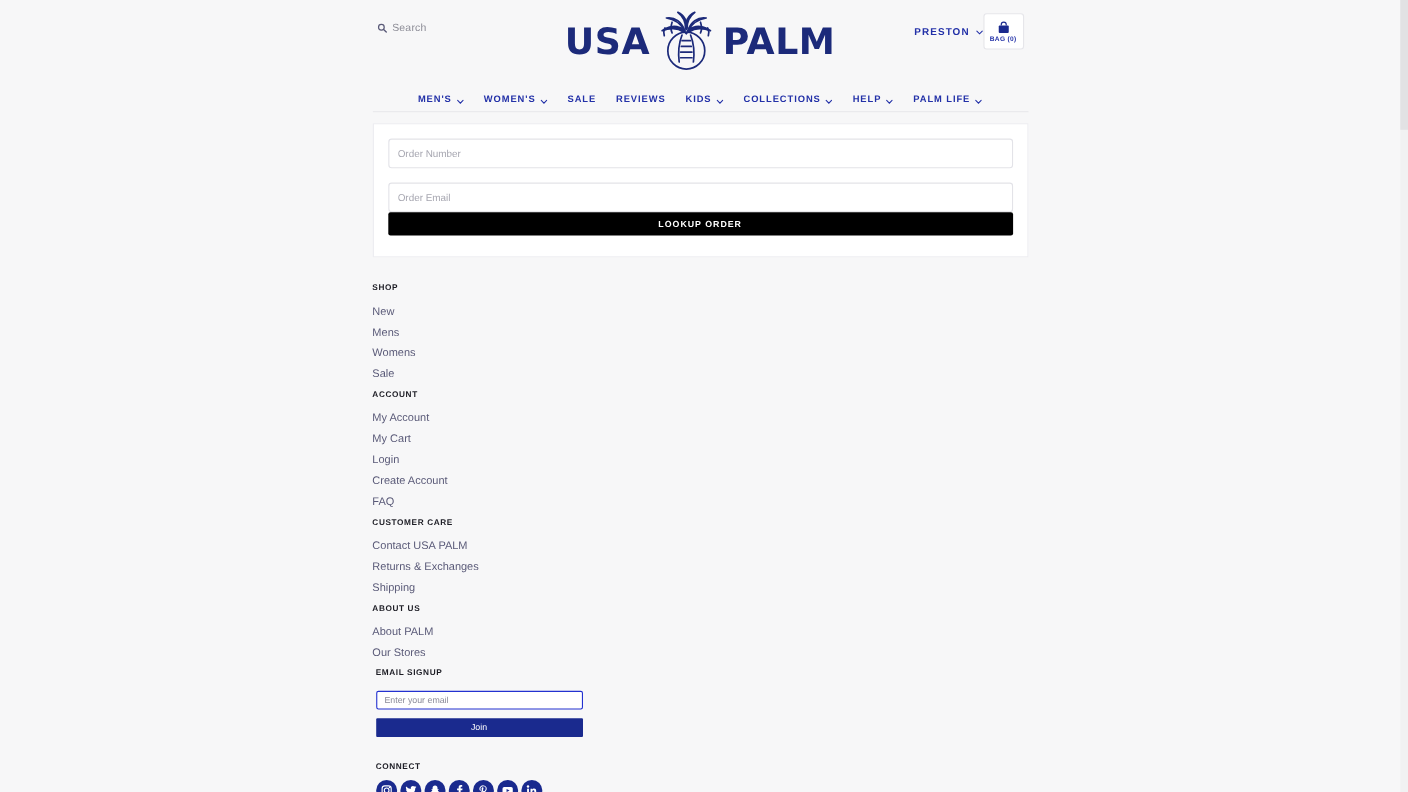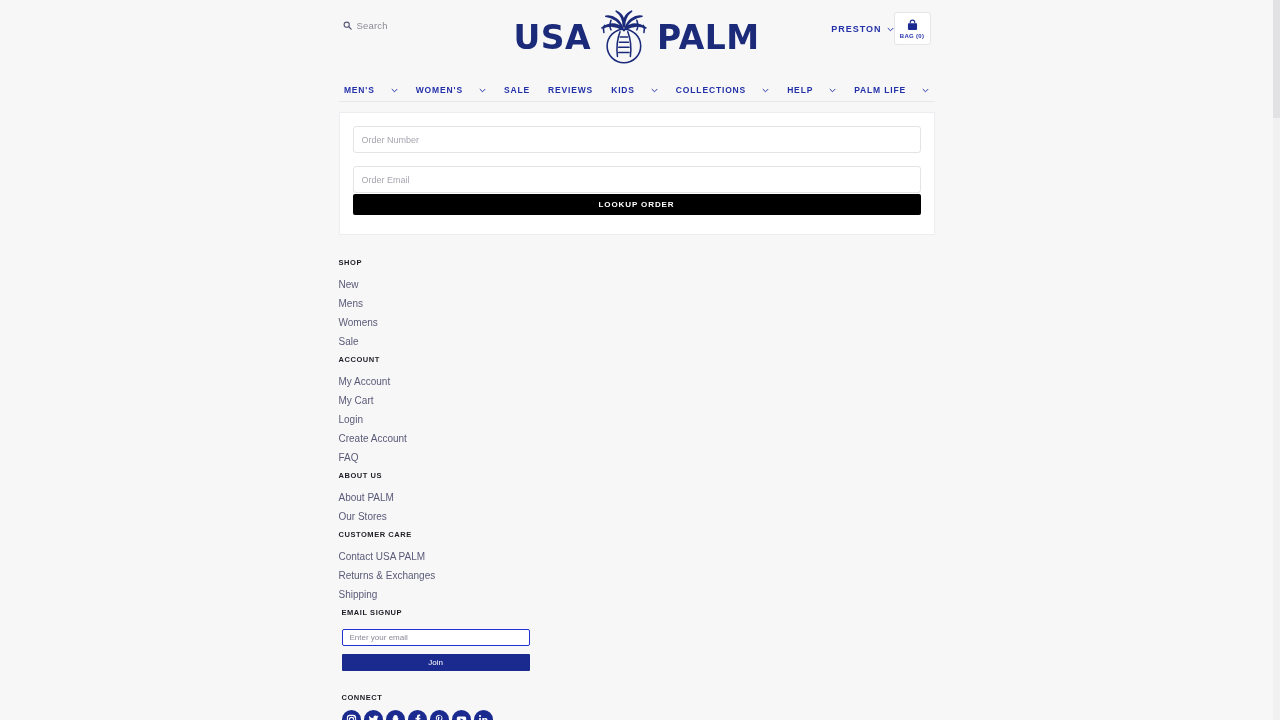--- a/index.html
+++ b/index.html
@@ -73,21 +73,21 @@
   .nav-wrap {
     width: 596px; margin: 0 auto;
     border-bottom: 1px solid #e8e8ec;
     height: 24px;
   }
   .nav {
     display: flex; align-items: center; justify-content: center;
     gap: 18px; height: 23px;
   }
   .nav-item {
-    display: flex; align-items: center; gap: 16px;
+    display: flex; align-items: flex-end; gap: 4px;
     font-size: 8.5px; font-weight: bold; letter-spacing: .85px;
     color: #2331a8; cursor: pointer; white-space: nowrap;
   }
 
   
   .main {
     width: 596px; margin: 0 auto; padding-top: 10px;
   }
   .returns-title {
     font-size: 11px; color: #3d3d47; margin: 0 0 11px 2px;
@@ -311,37 +311,37 @@
         <div class="fhead">ACCOUNT</div>
         <div id="account-links">
             <span class="flink">My Account</span>
             <span class="flink">My Cart</span>
             <span class="flink">Login</span>
             <span class="flink">Create Account</span>
             <span class="flink">FAQ</span>
           </div>
       </div>
 
-      <div class="fcol fcol-about">
-        <div class="fhead">ABOUT US</div>
-        <div id="about-links">
-            <span class="flink">About PALM</span>
-            <span class="flink">Our Stores</span>
-          </div>
-      </div>
-
       <div class="fcol fcol-care">
         <div class="fhead">CUSTOMER CARE</div>
         <div id="care-links">
             <span class="flink">Contact USA PALM</span>
             <span class="flink">Returns &amp; Exchanges</span>
             <span class="flink">Shipping</span>
           </div>
       </div>
 
+      <div class="fcol fcol-about">
+        <div class="fhead">ABOUT US</div>
+        <div id="about-links">
+            <span class="flink">About PALM</span>
+            <span class="flink">Our Stores</span>
+          </div>
+      </div>
+
       <div class="fcol fcol-signup">
         <div class="fhead">EMAIL SIGNUP</div>
         <input class="email-input" type="text" placeholder="Enter your email" style="">
         <button class="join-btn">Join</button>
 
         <div class="connect-head">CONNECT</div>
         <div class="socials" id="socials">
             <div class="social">
               <span>
                 <svg width="11" height="11" viewBox="0 0 16 16">

